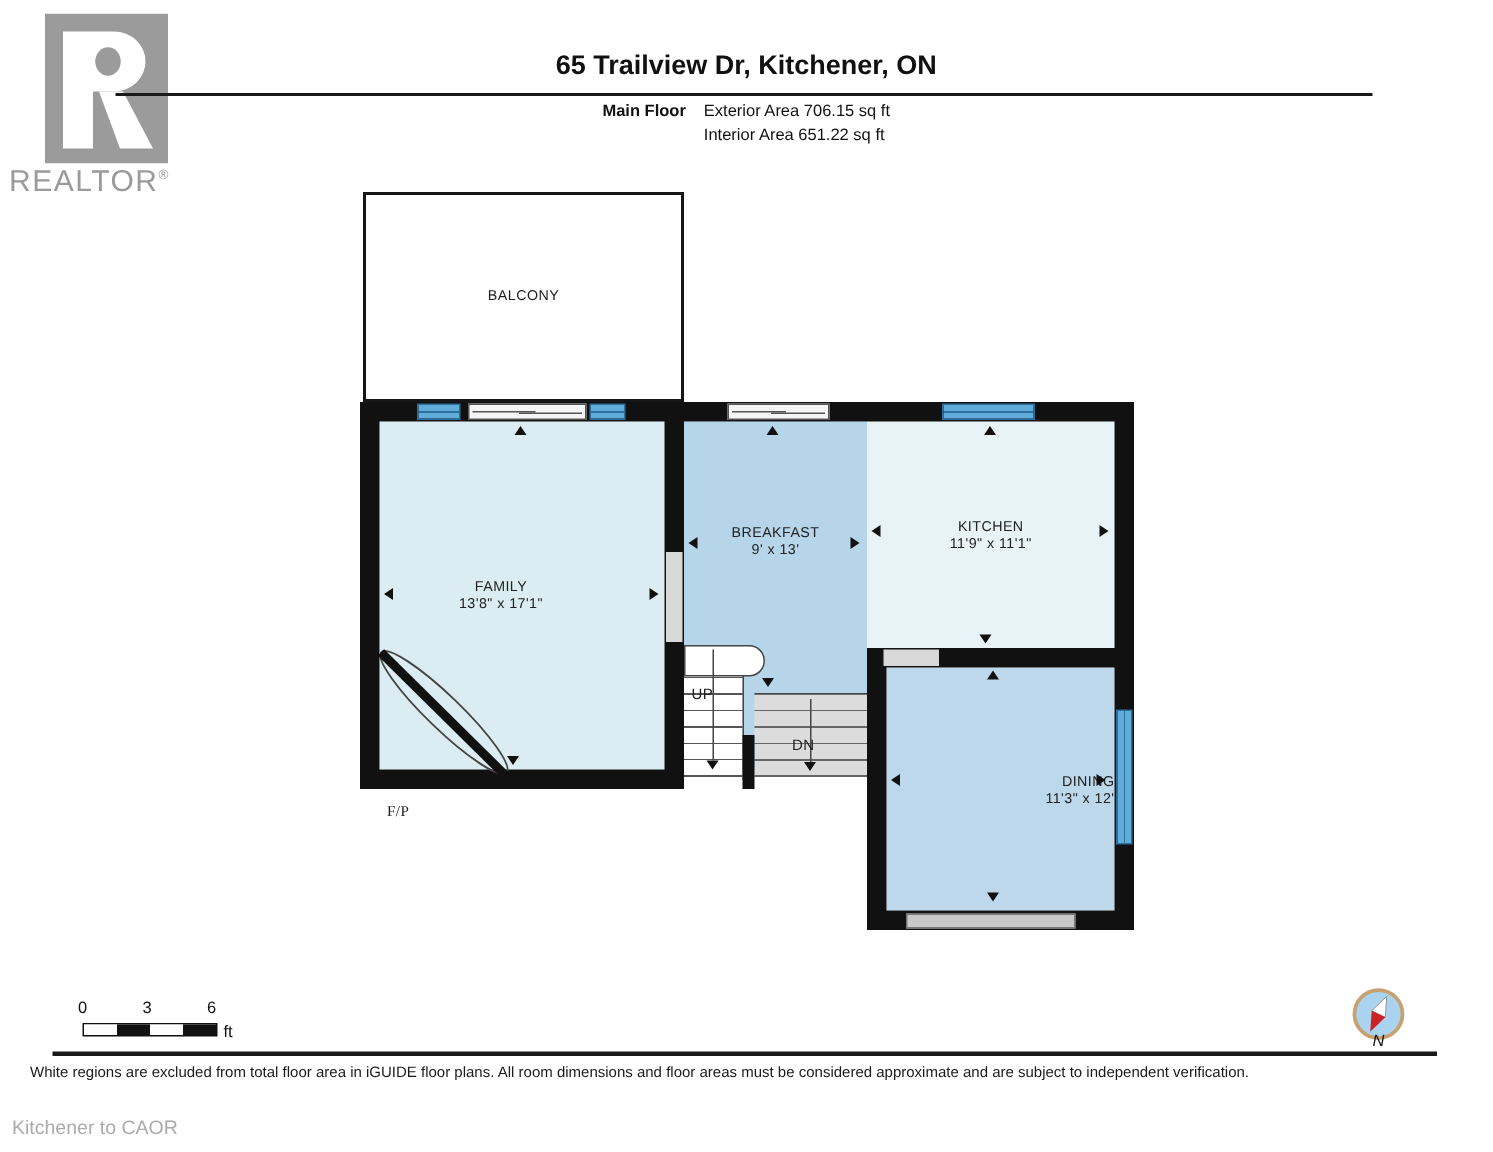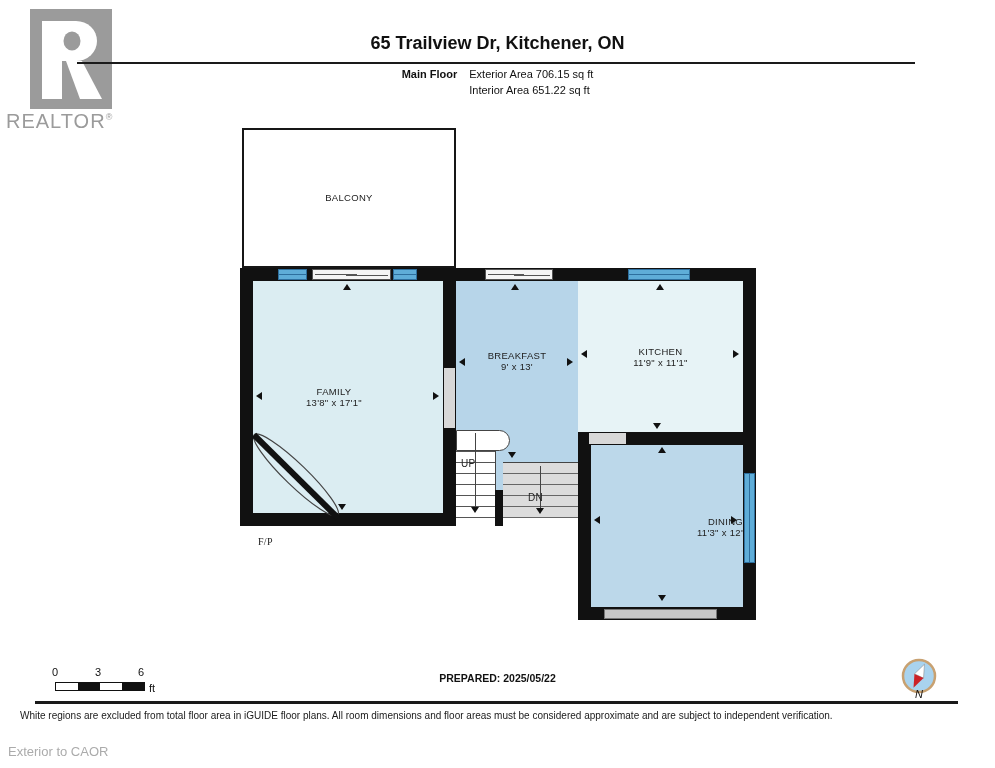--- a/index.html
+++ b/index.html
@@ -160,28 +160,27 @@
   <div class="scale-num" style="left:95px;top:666px;">3</div>
   <div class="scale-num" style="left:138px;top:666px;">6</div>
   <div class="scale-bar" style="left:55px;top:682px;">
     <div style="background:#ffffff;"></div>
       <div style="background:#111111;"></div>
     <div style="background:#ffffff;"></div>
       <div style="background:#111111;"></div>
   </div>
   <div class="scale-num" style="left:149px;top:682px;">ft</div>
 
-  <div class="prepared">PREPARED: 2025/05/22</div>
 
   <svg class="abs" style="left:899px;top:656px;" width="40" height="40" viewBox="0 0 40 40">
     <circle cx="20" cy="20" r="16" fill="#a9d3ee" stroke="#c8a171" stroke-width="2.5"></circle>
     <g transform="rotate(25 20 20)">
       <polygon points="20,7 25,20 15,20" fill="#ffffff" stroke="#888" stroke-width="0.5"></polygon>
       <polygon points="20,33 25,20 15,20" fill="#cc2127"></polygon>
     </g>
   </svg>
   <div class="compass-n">N</div>
 
   <div class="abs" style="left:35px;top:701px;width:923px;height:3px;background:#1a1a1a;"></div>
   <div class="disclaimer">White regions are excluded from total floor area in iGUIDE floor plans. All room dimensions and floor areas must be considered approximate and are subject to independent verification.</div>
-  <div class="licensed">Exterior to CAOR</div>
+  <div class="licensed">Kitchener to CAOR</div>
 
 </div>
 
 </body></html>

